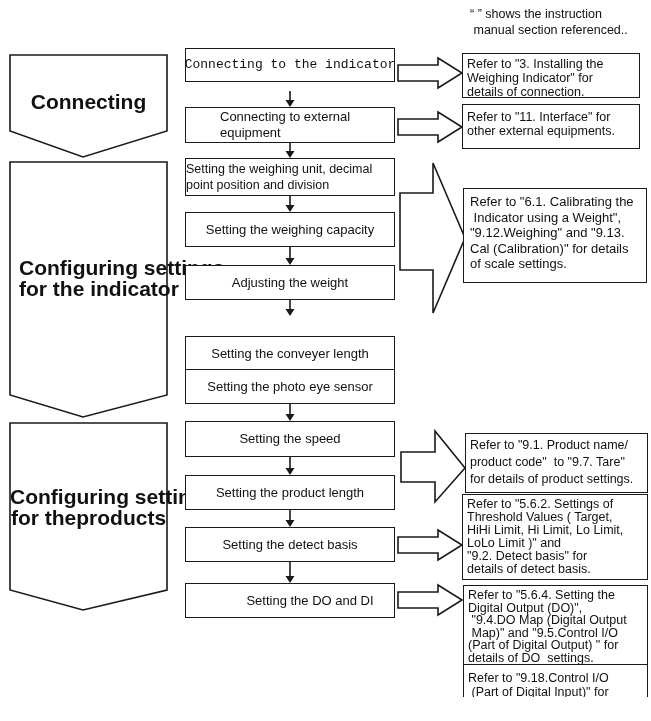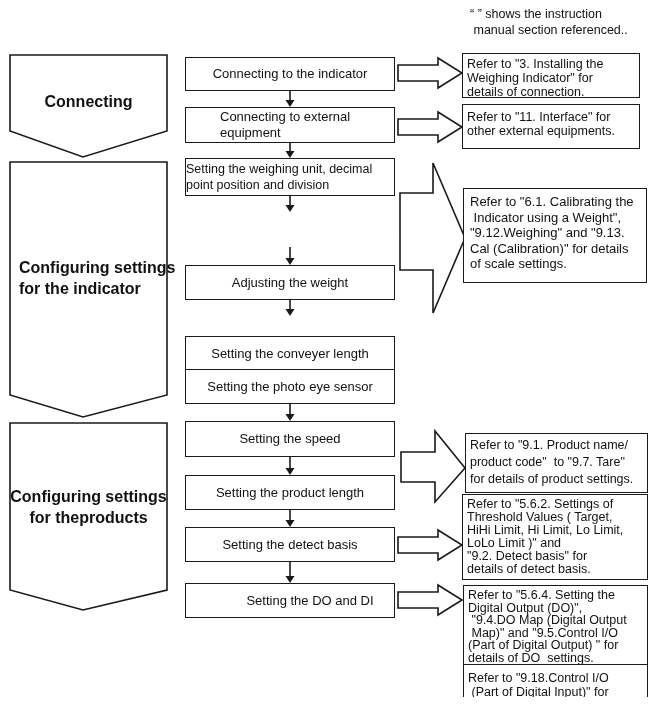--- a/index.html
+++ b/index.html
@@ -9,21 +9,21 @@
   }
   .shapes{position:absolute;left:0;top:0;}
   .shape{fill:#ffffff;stroke:#1a1a1a;stroke-width:1.6;}
   .conn-line{stroke:#1a1a1a;stroke-width:1.6;}
   .conn-head{fill:#1a1a1a;stroke:none;}
   .top-note{
     position:absolute;left:470px;top:6px;width:178px;
     font-size:12.5px;line-height:16px;white-space:pre;
   }
   .stage-label{
-    position:absolute;font-weight:bold;font-size:16px;line-height:21px;white-space:pre;
+    position:absolute;font-weight:bold;font-size:21px;line-height:21px;white-space:pre;
   }
   .stage-1{left:10px;top:91px;width:157px;text-align:center;}
   .stage-2{left:19px;top:257px;width:148px;text-align:left;}
   .stage-3{left:10px;top:486px;width:157px;text-align:center;}
   .step{
     position:absolute;left:185px;width:210px;box-sizing:border-box;
     border:1.5px solid #1a1a1a;background:#fff;
     display:flex;align-items:center;justify-content:center;
     font-size:13px;line-height:16px;text-align:center;white-space:pre;
   }
@@ -104,25 +104,26 @@
 
   <div class="top-note">“ ” shows the instruction
  manual section referenced..</div>
 
   <div class="stage-label stage-1">Connecting</div>
   <div class="stage-label stage-2">Configuring settings
 for the indicator</div>
   <div class="stage-label stage-3">Configuring settings
 for theproducts</div>
 
-  <div class="step" style="top:57px;height:34px;">Connecting to the indicator</div>
+  <div class="step" style="top:48px;height:34px;font-family:Liberation Mono, monospace;">Connecting to the indicator</div>
   <div class="step pad-left" style="top:107px;height:36px;">Connecting to external
 equipment</div>
   <div class="step tight-left" style="top:158px;height:38px;">Setting the weighing unit, decimal
 point position and division</div>
+  <div class="step" style="top:212px;height:35px;">Setting the weighing capacity</div>
   <div class="step" style="top:265px;height:35px;">Adjusting the weight</div>
   <div class="step" style="top:316px;height:35px;margin-top:20px;">Setting the conveyer length</div>
   <div class="step" style="top:369px;height:35px;">Setting the photo eye sensor</div>
   <div class="step" style="top:421px;height:36px;">Setting the speed</div>
   <div class="step" style="top:475px;height:35px;">Setting the product length</div>
   <div class="step" style="top:527px;height:35px;">Setting the detect basis</div>
   <div class="step" style="top:583px;height:35px;padding-left:40px;">Setting the DO and DI</div>
 
   <div class="ref ref-1">Refer to "3. Installing the
 Weighing Indicator" for

